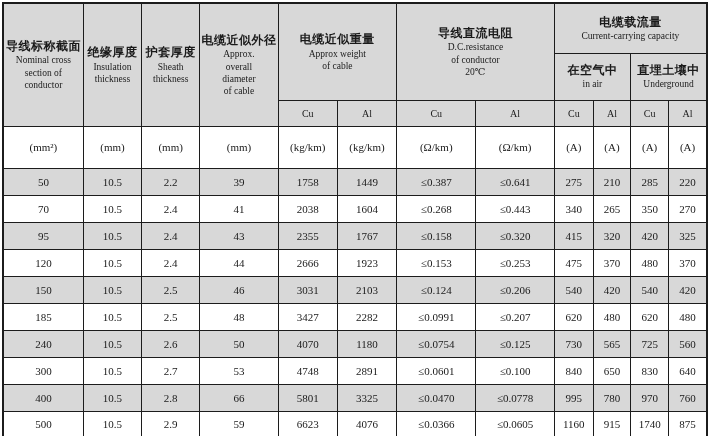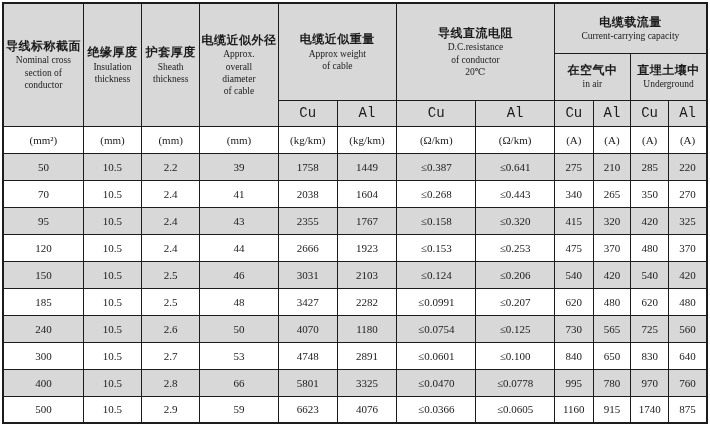--- a/index.html
+++ b/index.html
@@ -19,24 +19,24 @@
     text-align:center;
     vertical-align:middle;
     padding:0 1px;
     overflow:hidden;
   }
   thead th { background:#d8d8d8; font-weight:normal; }
   tr.row-units th { background:#ffffff; font-size:11px; font-weight:normal; }
   tr.row-group-top { height:50px; }
   tr.row-group-sub { height:47px; }
   tr.row-material { height:26px; }
-  tr.row-units { height:27px; }
+  tr.row-units { height:42px; }
   .zh { font-size:12px; font-weight:bold; letter-spacing:0.5px; line-height:1.35; }
   .en { font-size:9.5px; white-space:pre-line; line-height:1.3; }
-  tr.row-material th { font-size:14px;font-family:Liberation Mono, monospace; }
+  tr.row-material th { font-size:10px; }
   tbody tr { height:27px; }
   tbody td { font-size:11px; background:#ffffff; }
   tbody tr.shaded td { background:#d8d8d8; }
 </style>
 </head>
 <body>
 
 <table class="spec">
   <colgroup>
     <col style="width:80px">

